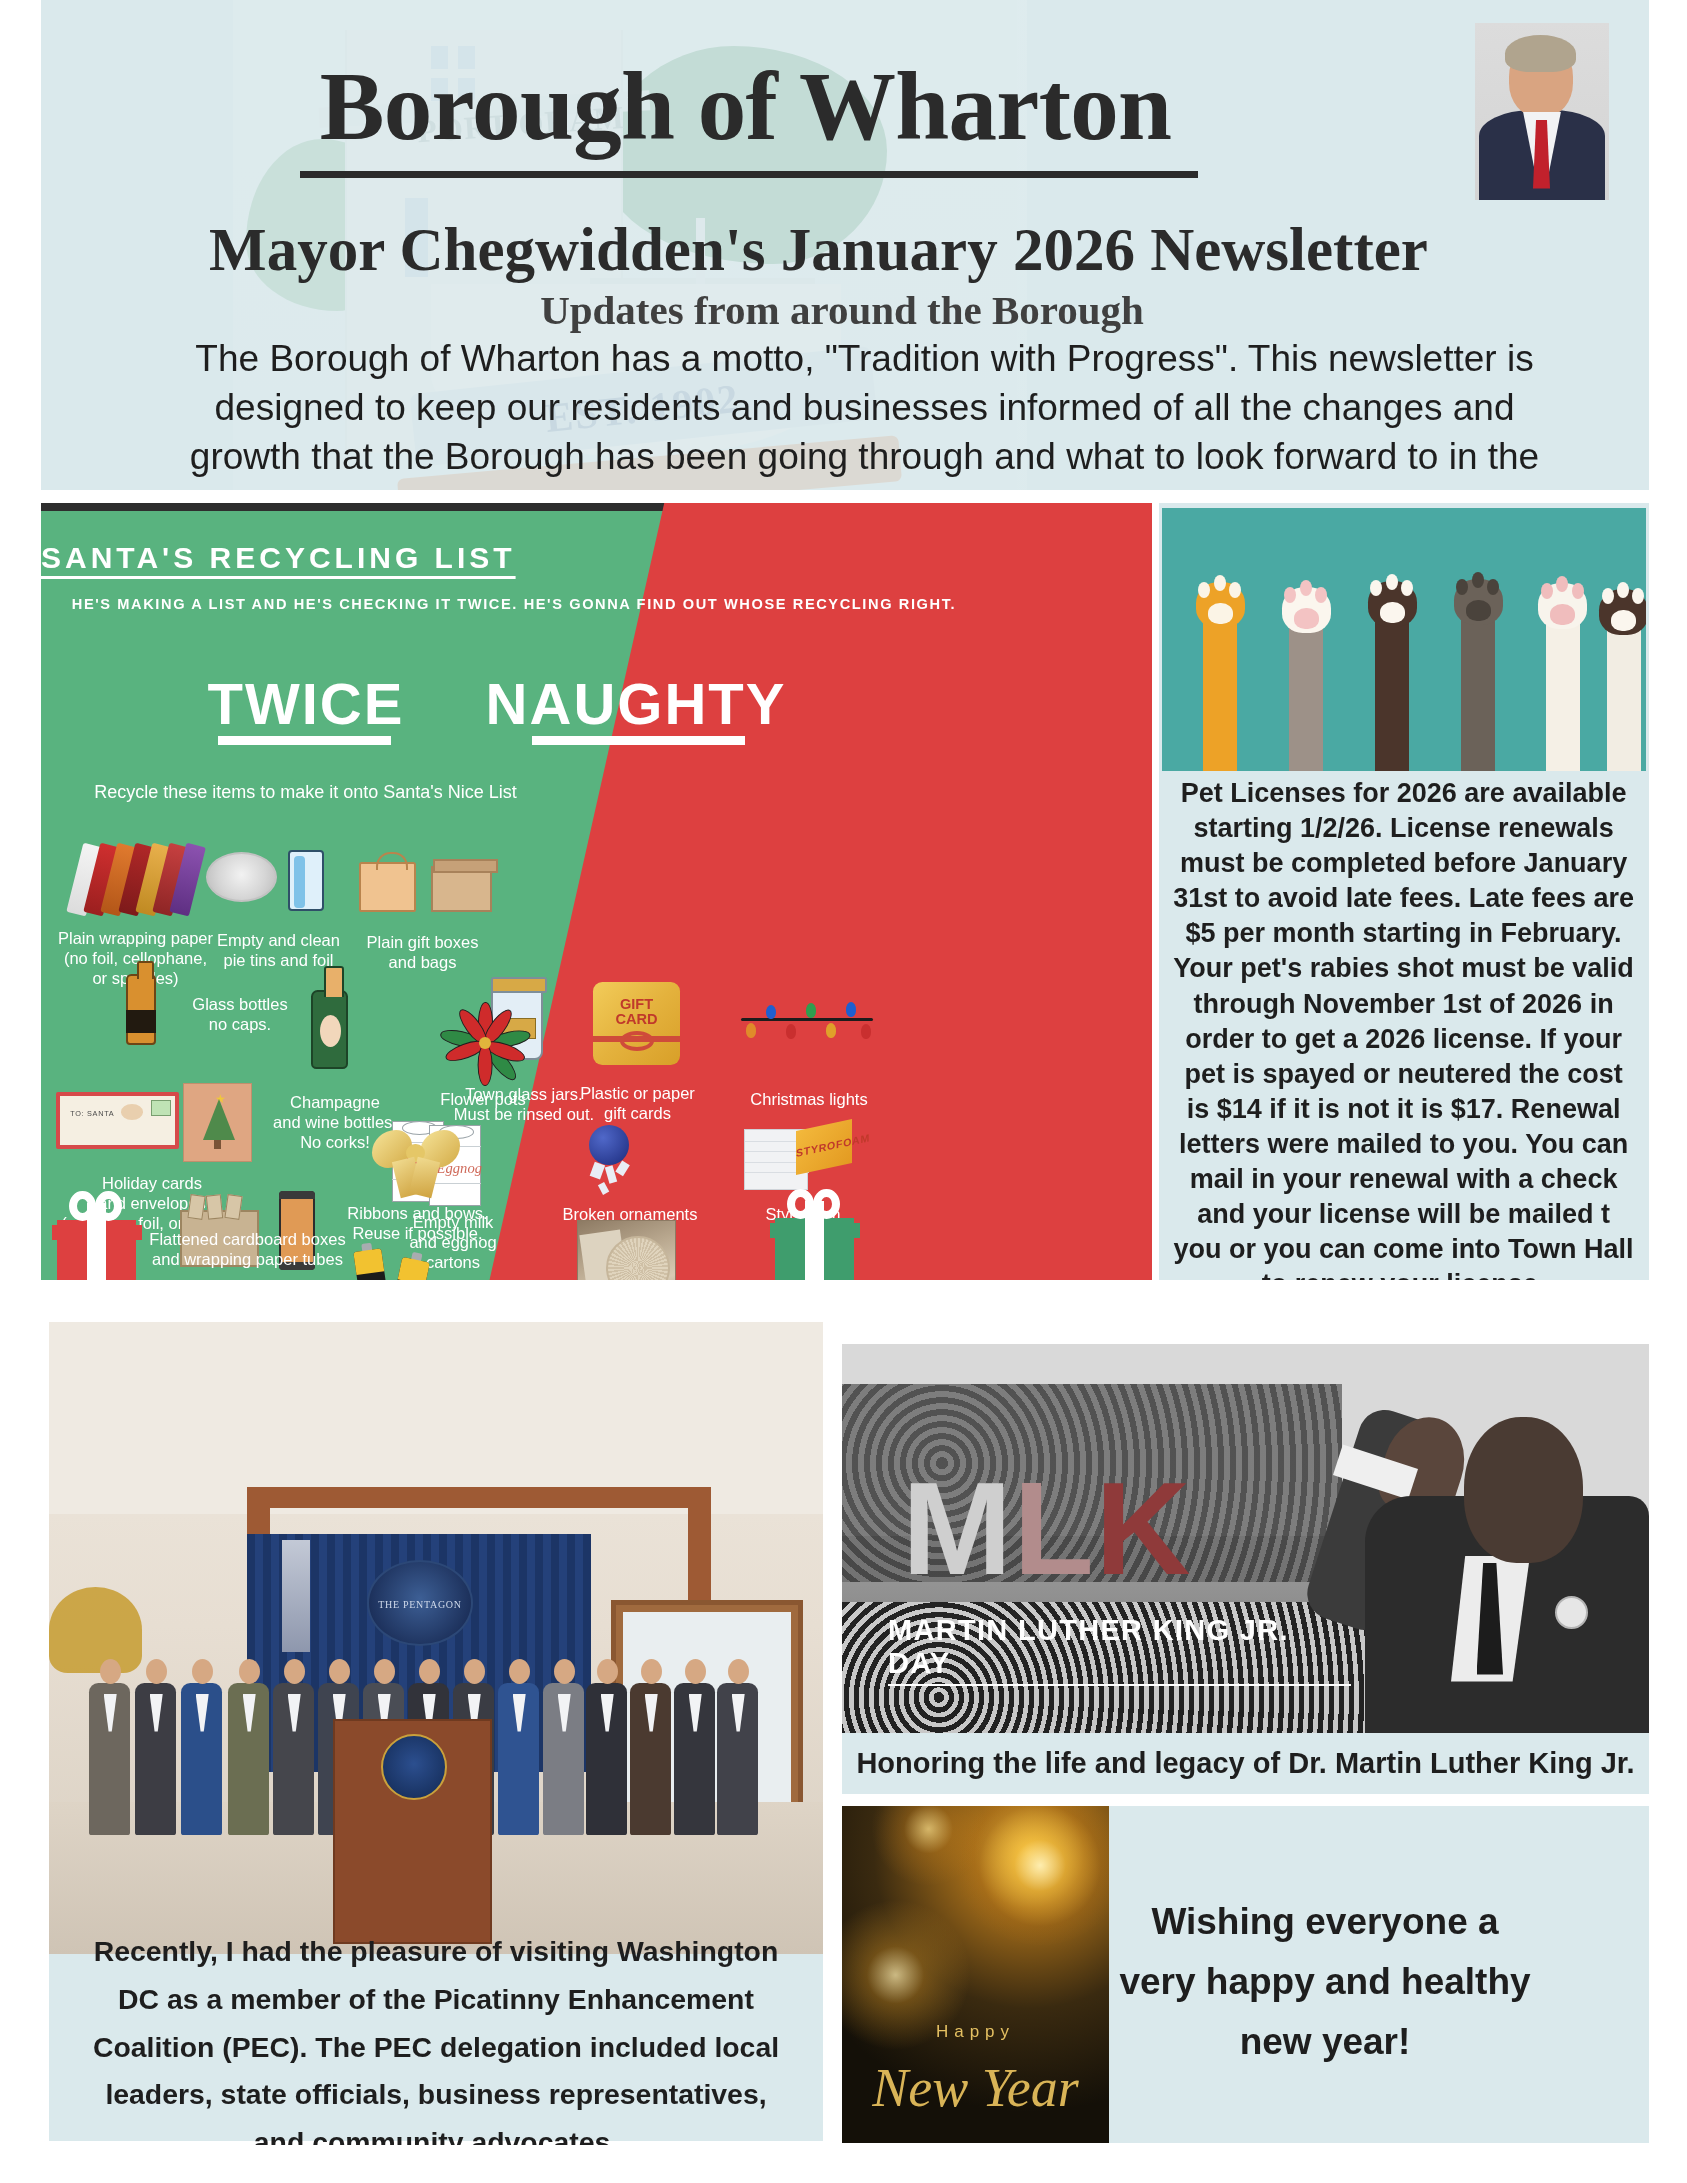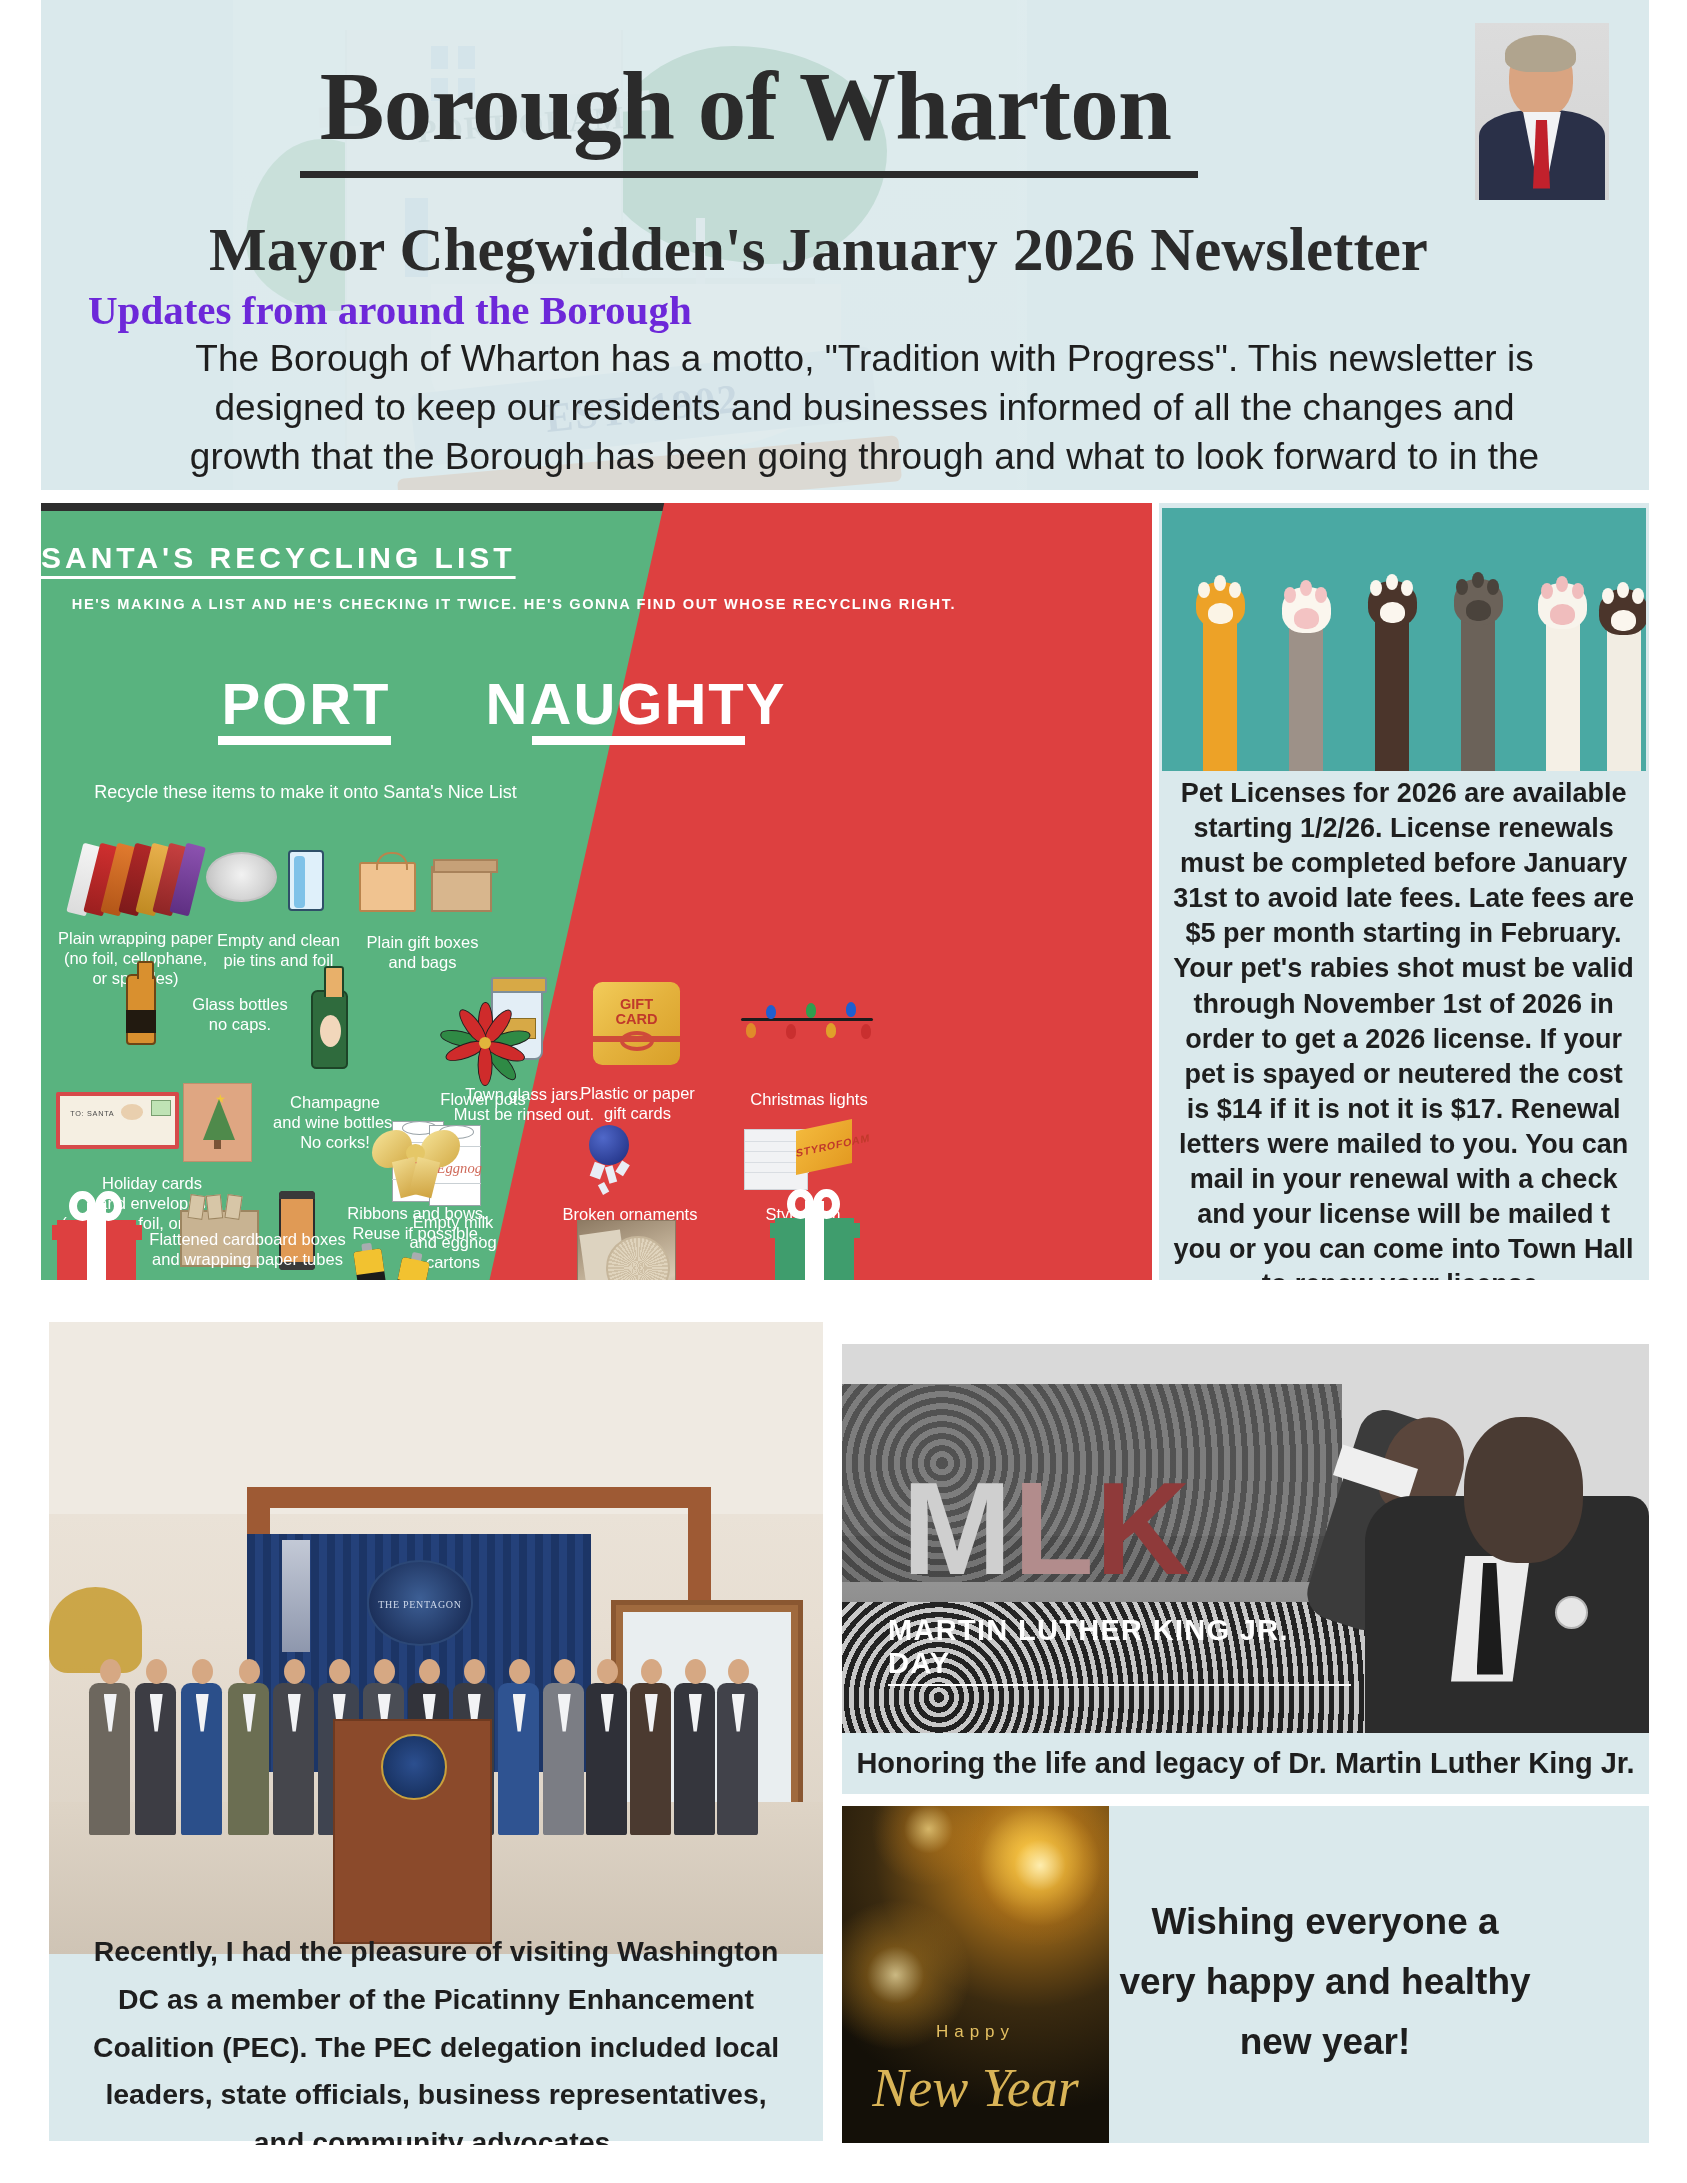--- a/index.html
+++ b/index.html
@@ -97,23 +97,23 @@
   }
   .title-rule {
     position:absolute; left: 259px; top: 171px; width: 898px; height: 7.3px; background:#2b2b2b;
   }
   .subtitle {
     position: absolute; left: 0; top: 218px; width: 1555px; text-align: center;
     font-family: "Liberation Serif", serif; font-weight: 700; font-size: 61px;
     color: #2b2b2b; line-height: 1.06;
   }
   .subtitle2 {
-    position: absolute; left: 0; top: 286px; width: 1555px; 
+    position: absolute; left: 0; top: 286px; width: 1555px; text-align: center;
     font-family: "Liberation Serif", serif; font-weight: 700; font-size: 41px;
-    color: #6d28d9;
+    color: #404040;
     padding-left: 47px;
   }
   .intro {
     position: absolute; left: 119px; top: 335px; width: 1409px; text-align: center;
     font-family: "Liberation Sans", sans-serif; font-weight: 400; font-size: 37px;
     color: #1e1e1e; line-height: 1.32;
   }
 
   
   .recycle {
@@ -556,21 +556,21 @@
   </div>
 
   <section class="recycle">
     <div class="recycle-top-bar"></div>
     <div class="naughty-panel"></div>
 
     <div class="rc-title"><u>SANTA'S RECYCLING LIST</u></div>
     <div class="rc-sub">HE'S MAKING A LIST AND HE'S CHECKING IT TWICE. HE'S GONNA FIND OUT WHOSE RECYCLING RIGHT.</div>
 
 
-    <div class="nice-head">PORT</div>
+    <div class="nice-head">TWICE</div>
     <div class="nice-head-rule"></div>
     <div class="naughty-head">NAUGHTY</div>
     <div class="naughty-head-rule"></div>
 
     <div class="nice-lead">Recycle these items to make it onto Santa's Nice List</div>
 
     <div class="ill wrap-rolls" style="left:25px; top:340px;">
       <i style="left:0;   background:linear-gradient(180deg,#f4f4f4,#dcdcdc);"></i>
       <i style="left:17px;background:linear-gradient(180deg,#cf2f2f,#9b1f1f);"></i>
       <i style="left:34px;background:linear-gradient(180deg,#e07a2e,#b35618);"></i>

